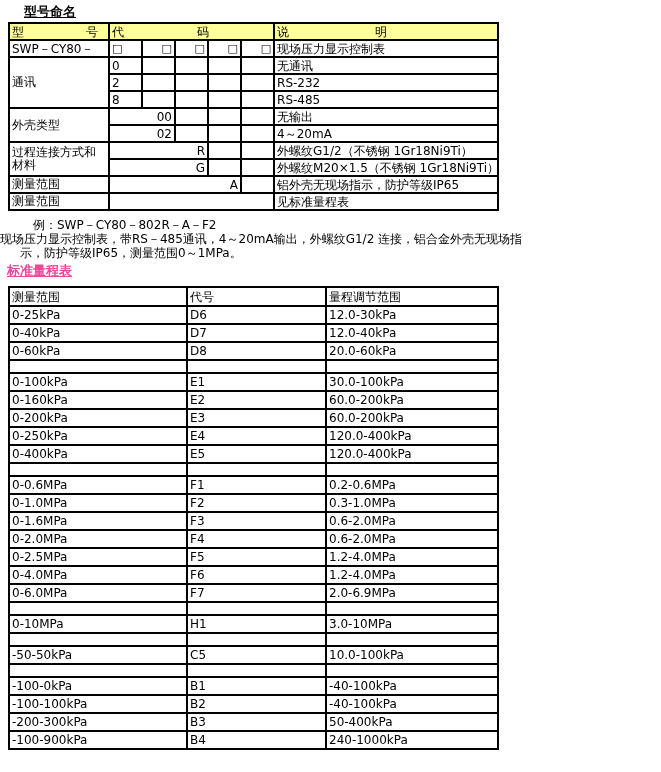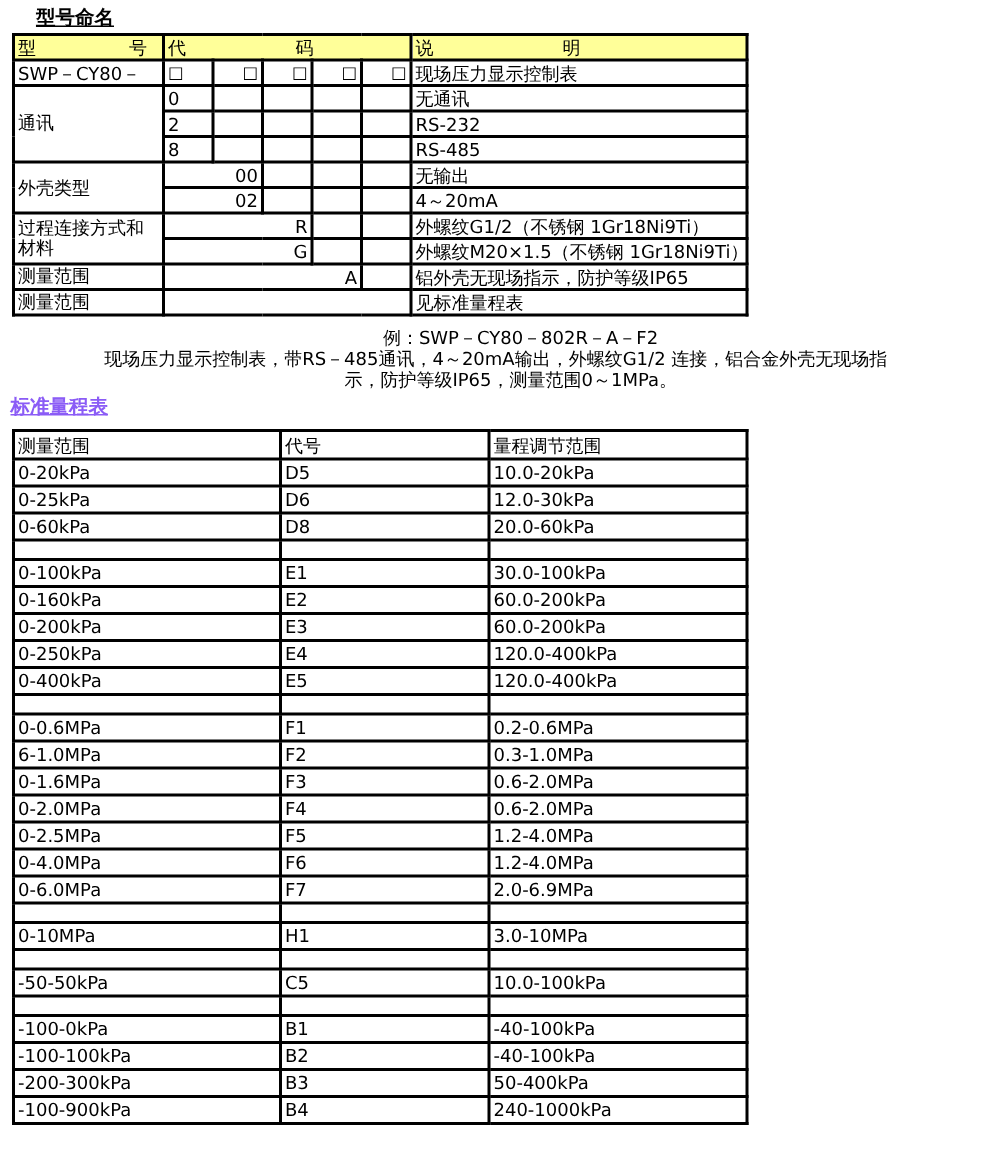--- a/index.html
+++ b/index.html
@@ -19,21 +19,21 @@
   .hdr div{display:flex;justify-content:space-between;}
   .hdr.h-model div{padding-right:8px;}
   .hdr.h-code div{padding-right:62px;}
   .hdr.h-desc div{padding-right:108px;}
   .chk{text-align:right;font-size:11px;}
   .chk-l{text-align:left;}
   .code-l{text-align:left;}
   .code-r{text-align:right;margin-top:28px;}
   .lbl{line-height:13px;white-space:normal;}
   #example{position:absolute;left:0;top:218px;width:661px;line-height:14px;}
-  #example div{white-space:nowrap;text-align:center;}
+  #example div{white-space:nowrap;}
   .ex1{margin-left:33px;}
   .ex2{}
   .ex3{margin-left:20px;}
 </style>
 </head>
 <body>
 
 <div id="page">
   <div id="title1" class="title">型号命名</div>
 
@@ -143,45 +143,45 @@
         </tr>
       </tbody>
     </table>
 
   <div id="example">
     <div class="ex1">例：SWP－CY80－802R－A－F2</div>
     <div class="ex2">现场压力显示控制表，带RS－485通讯，4～20mA输出，外螺纹G1/2 连接，铝合金外壳无现场指</div>
     <div class="ex3">示，防护等级IP65，测量范围0～1MPa。</div>
   </div>
 
-  <div id="title2" class="title" style="color: #8b5cf6; text-decoration: underline;">标准量程表</div>
+  <div id="title2" class="title" style="color: #ec4899; text-decoration: underline;">标准量程表</div>
 
   <table id="range-table">
     <colgroup>
       <col style="width:178px">
         <col style="width:139px">
         <col style="width:172px">
     </colgroup>
   <tbody>
         <tr>
           <td class="rhdr">测量范围</td>
           <td class="rhdr">代号</td>
           <td class="rhdr">量程调节范围</td>
         </tr>
         <tr>
-          <td>0-20kPa</td>
-          <td>D5</td>
-          <td>10.0-20kPa</td>
-        </tr>
-        <tr>
           <td>0-25kPa</td>
           <td>D6</td>
           <td>12.0-30kPa</td>
         </tr>
         <tr>
+          <td>0-40kPa</td>
+          <td>D7</td>
+          <td>12.0-40kPa</td>
+        </tr>
+        <tr>
           <td>0-60kPa</td>
           <td>D8</td>
           <td>20.0-60kPa</td>
         </tr>
         <tr>
           <td class="sep"></td>
           <td class="sep"></td>
           <td class="sep"></td>
         </tr>
         <tr>
@@ -213,21 +213,21 @@
           <td class="sep"></td>
           <td class="sep"></td>
           <td class="sep"></td>
         </tr>
         <tr>
           <td>0-0.6MPa</td>
           <td>F1</td>
           <td>0.2-0.6MPa</td>
         </tr>
         <tr>
-          <td>6-1.0MPa</td>
+          <td>0-1.0MPa</td>
           <td>F2</td>
           <td>0.3-1.0MPa</td>
         </tr>
         <tr>
           <td>0-1.6MPa</td>
           <td>F3</td>
           <td>0.6-2.0MPa</td>
         </tr>
         <tr>
           <td>0-2.0MPa</td>

